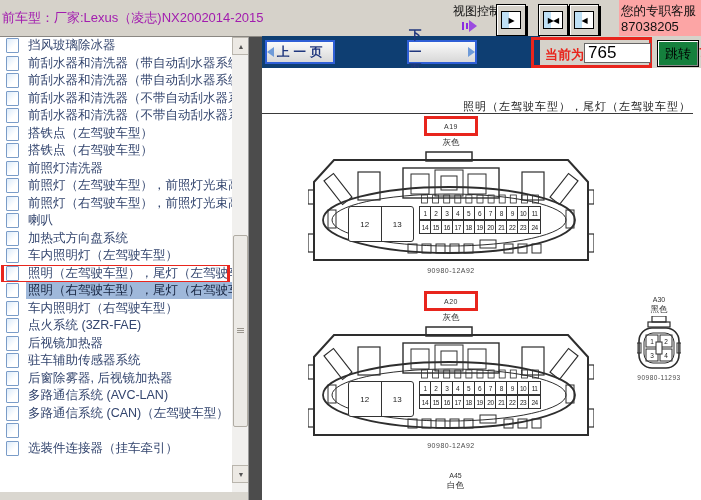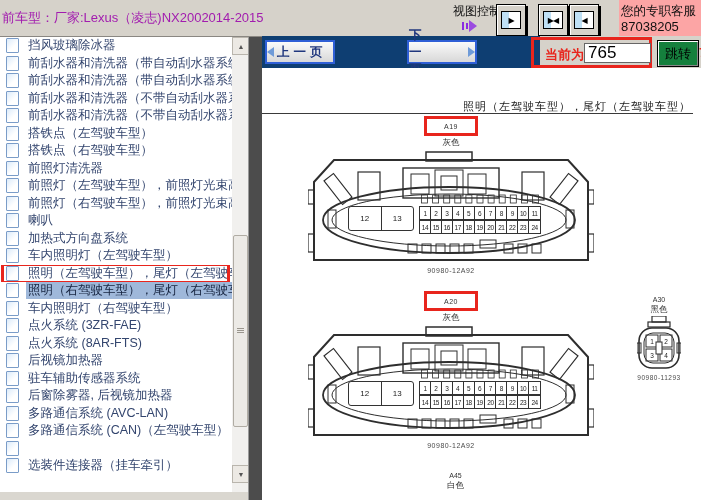--- a/index.html
+++ b/index.html
@@ -47,21 +47,21 @@
   .page{left:262px;top:68px;width:439px;height:432px;background:#fff;overflow:hidden;}
   .pg-title{position:absolute;top:31px;right:10px;font-size:11px;color:#222;letter-spacing:1px;}
   .pg-rule{position:absolute;top:45px;left:0;right:8px;height:1px;background:#3a3a3a;}
   .conn-wrap{position:absolute;display:flex;flex-direction:column;align-items:center;}
   .id-redbox{border:3px solid #e8251d;min-width:48px;height:14px;display:flex;align-items:center;justify-content:center;box-sizing:content-box;}
   .conn-id{font-size:7px;color:#333;letter-spacing:.5px;}
   .conn-color{font-size:8.5px;color:#333;margin-top:1px;height:12px;}
   .conn-art{position:relative;width:286px;height:112px;margin-top:1px;}
   .conn-art svg{position:absolute;left:0;top:0;}
   .part-no{font-size:7px;color:#4a4a4a;letter-spacing:.5px;margin-top:5px;}
-  .pins-large{position:absolute;left:40px;top:56px;width:66px;height:25px;border:1.5px solid #333;border-radius:3px;display:flex;box-sizing:border-box;background:#fff;}
+  .pins-large{position:absolute;left:40px;top:56px;width:66px;height:36px;border:1.5px solid #333;border-radius:3px;display:flex;box-sizing:border-box;background:#fff;}
   .pins-large .pin-cell{flex:1;display:flex;align-items:center;justify-content:center;font-size:8px;color:#222;}
   .pins-large .pin-cell:first-child{border-right:1.5px solid #333;}
   .pins-grid{position:absolute;left:111px;width:122px;height:14px;border:1px solid #333;display:grid;grid-template-columns:repeat(11,1fr);box-sizing:border-box;background:#fff;}
   .pins-grid.top{top:56px;}
   .pins-grid.bottom{top:70px;}
   .pins-grid .pin-cell{border-right:1px solid #333;display:flex;align-items:center;justify-content:center;font-size:6.5px;letter-spacing:-0.5px;color:#222;overflow:hidden;}
   .pins-grid .pin-cell:last-child{border-right:none;}
   .small-wrap{width:58px;}
   .small-id{font-size:7px;color:#333;}
   .a45-art{position:relative;width:175px;height:30px;margin-top:2px;}
@@ -154,24 +154,20 @@
         <span class="doc-icon"></span>
         <span class="side-label">照明（右驾驶车型），尾灯（右驾驶车型）</span>
       </div>
       <div class="side-item">
         <span class="doc-icon"></span>
         <span class="side-label">车内照明灯（右驾驶车型）</span>
       </div>
       <div class="side-item">
         <span class="doc-icon"></span>
         <span class="side-label">点火系统 (3ZR-FAE)</span>
-      </div>
-      <div class="side-item">
-        <span class="doc-icon"></span>
-        <span class="side-label">点火系统 (8AR-FTS)</span>
       </div>
       <div class="side-item">
         <span class="doc-icon"></span>
         <span class="side-label">后视镜加热器</span>
       </div>
       <div class="side-item">
         <span class="doc-icon"></span>
         <span class="side-label">驻车辅助传感器系统</span>
       </div>
       <div class="side-item">

